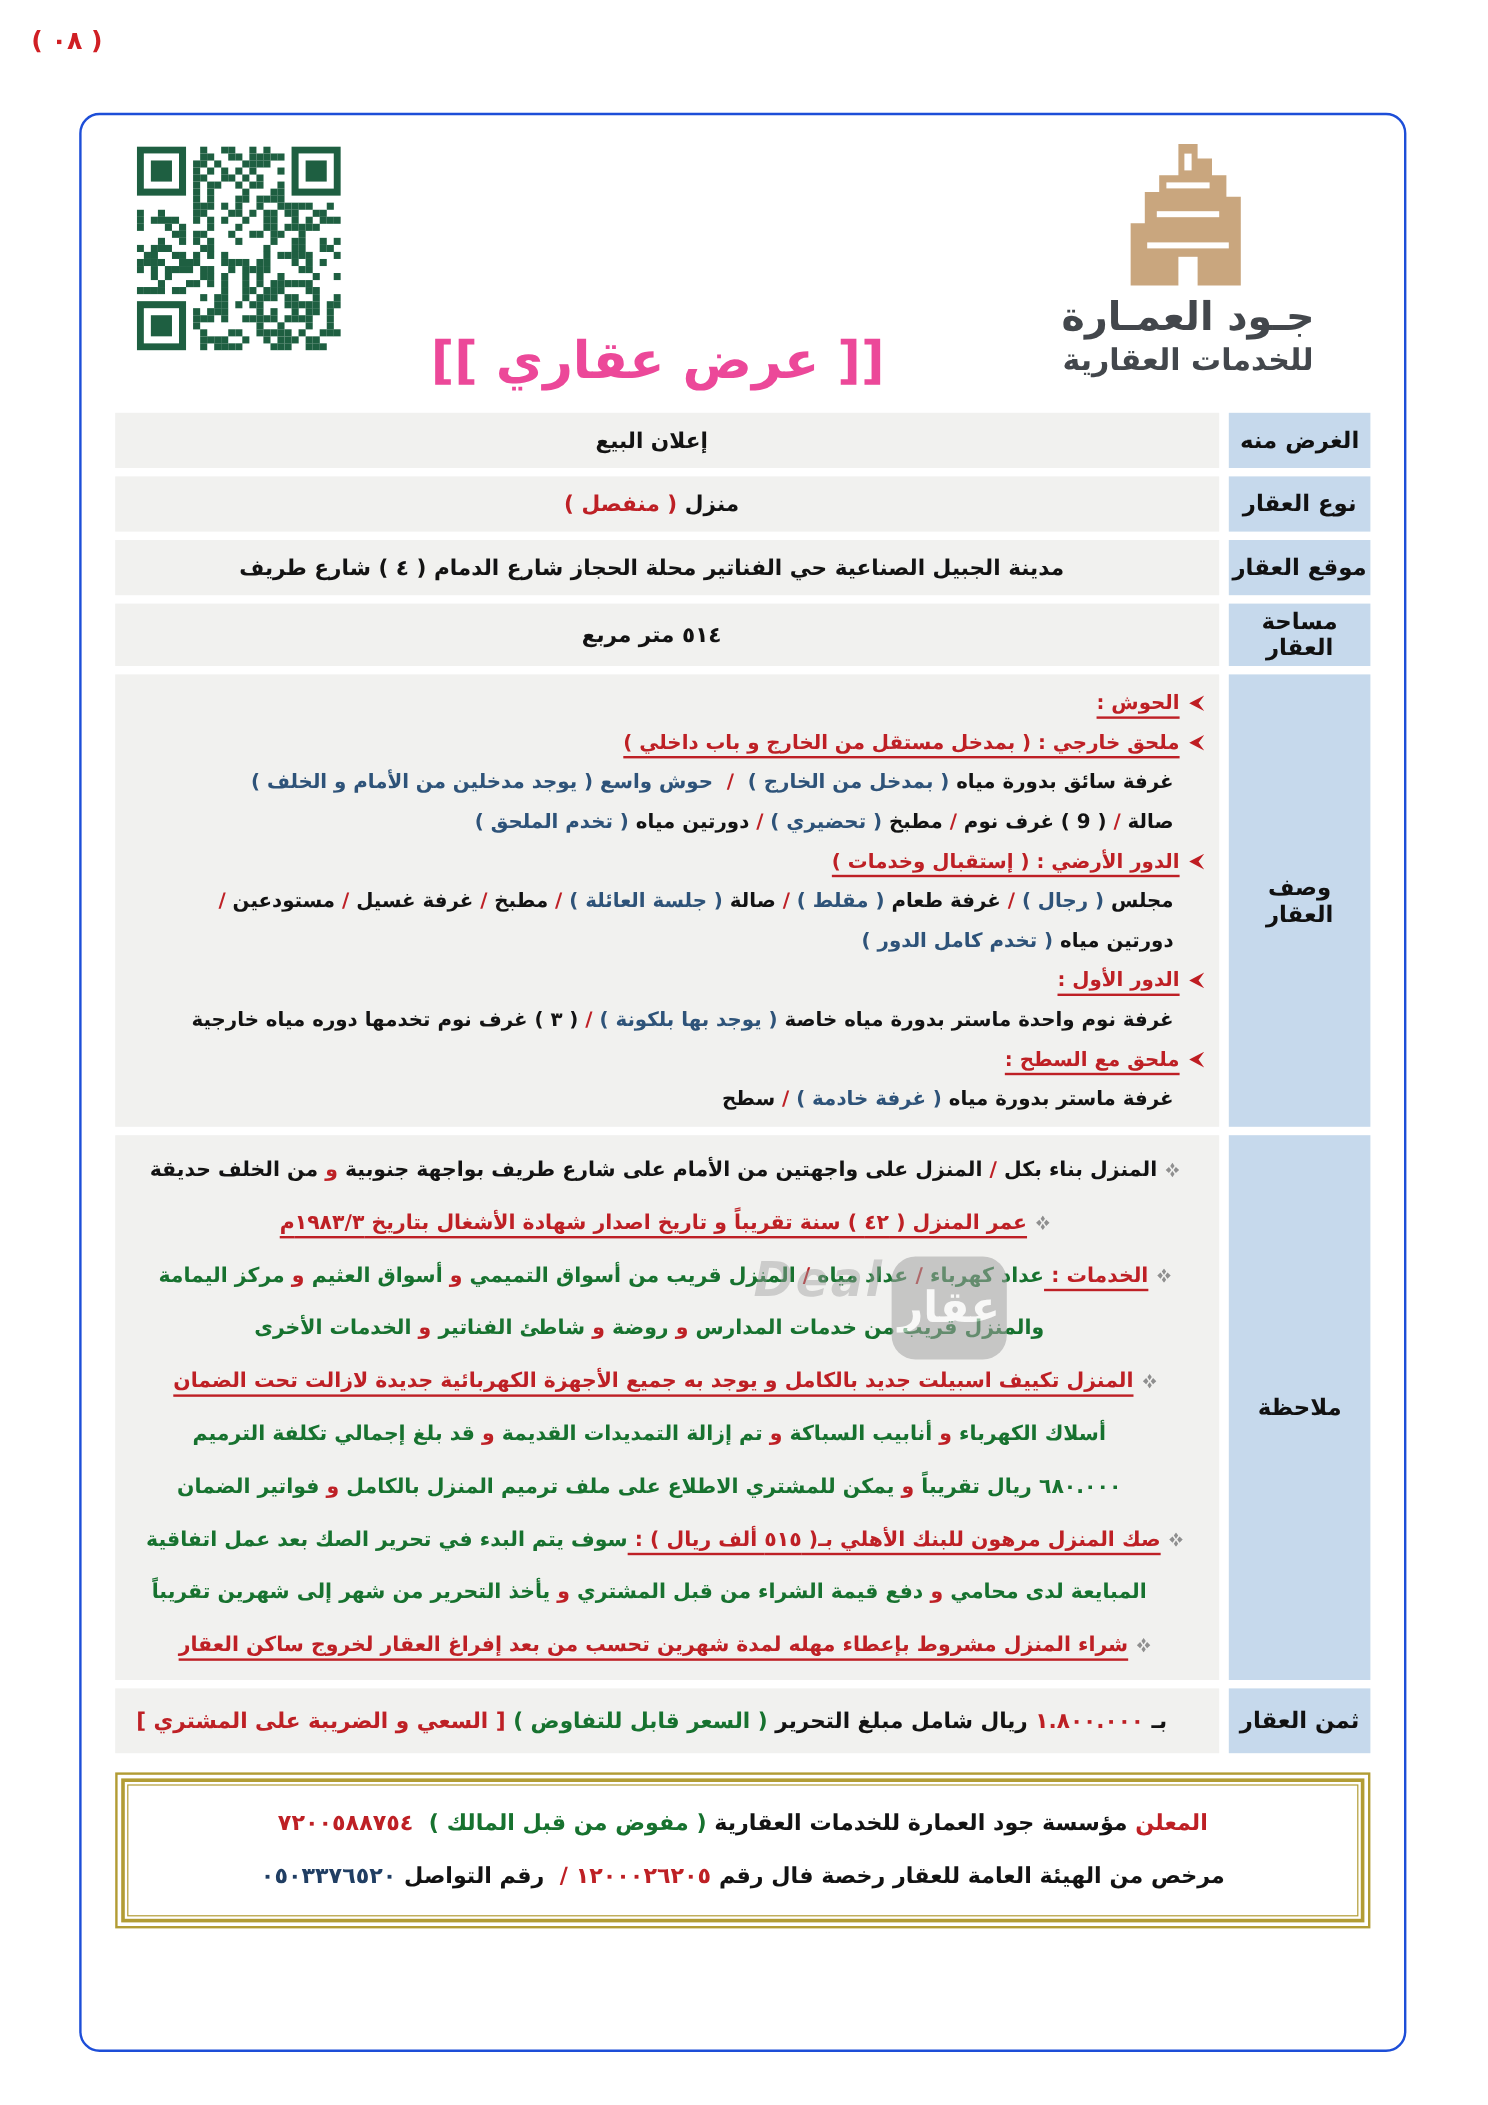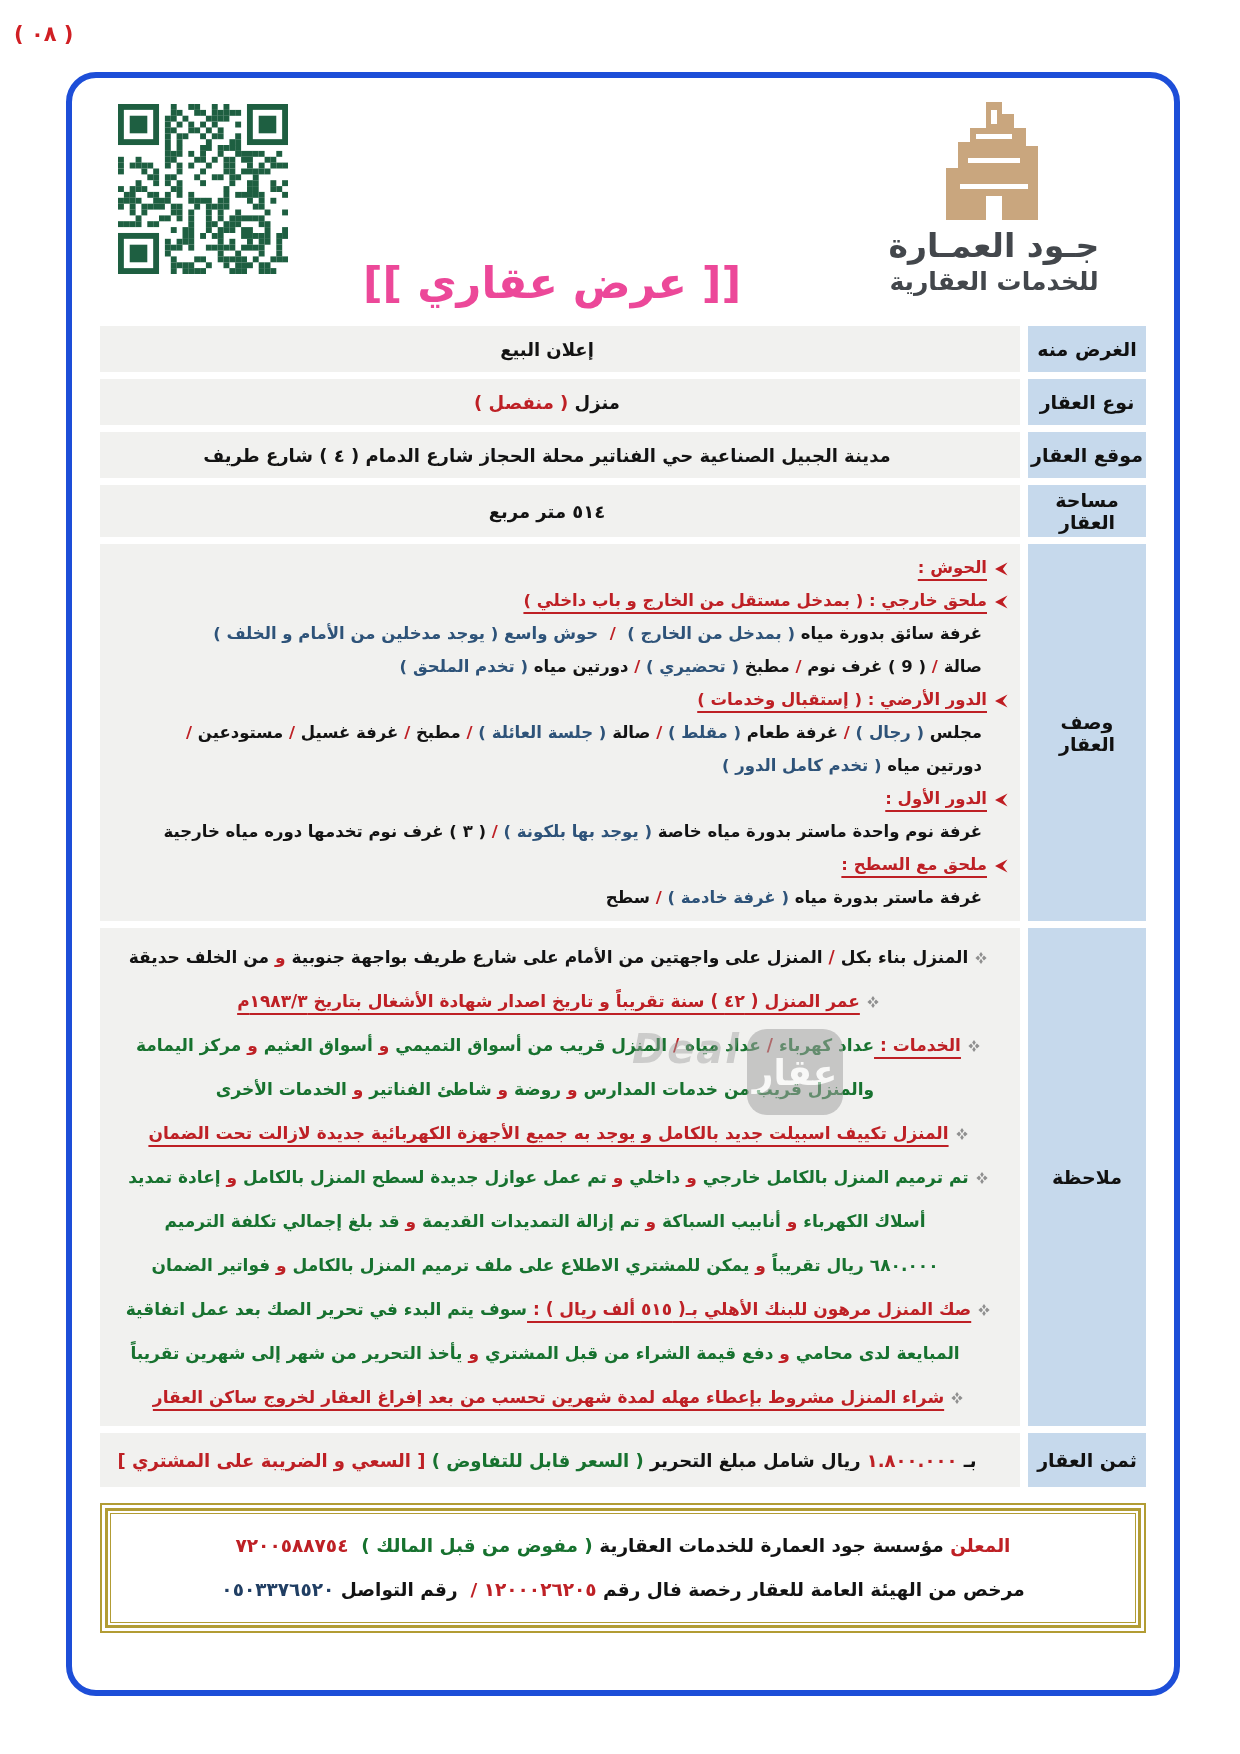--- a/index.html
+++ b/index.html
@@ -1,26 +1,26 @@
 <!DOCTYPE html>
 <html><head>
 <meta charset="utf-8">
 <style>
   html,body{margin:0;padding:0;}
   body{
     width:1240px;height:1754px;position:relative;background:#ffffff;
     font-family:"DejaVu Sans",sans-serif;font-weight:bold;overflow:hidden;
   }
   .page-number{
-    position:absolute;top:22px;left:14px;color:#d01f24;font-size:21px;
+    position:absolute;top:22px;left:26px;color:#d01f24;font-size:21px;
     direction:rtl;letter-spacing:1px;
   }
   .card{
-    position:absolute;left:66px;top:72px;width:1102px;height:1612px;
-    border:6px solid #1d4ed8;border-radius:30px;background:#fff;
+    position:absolute;left:66px;top:94px;width:1102px;height:1612px;
+    border:2px solid #1d4ed8;border-radius:17px;background:#fff;
   }
   
   .qr{position:absolute;left:46px;top:26px;width:170px;height:170px;}
   .logo{position:absolute;right:40px;top:18px;width:280px;text-align:center;}
   .logo-icon{height:126px;display:flex;align-items:flex-end;justify-content:center;}
   .logo-name{font-size:33px;color:#43474c;margin-top:4px;direction:rtl;}
   .logo-sub{font-size:25px;color:#43474c;margin-top:2px;direction:rtl;}
   .title{
     position:absolute;left:240px;top:180px;width:480px;text-align:center;
     font-size:43px;color:#ec4899;direction:rtl;white-space:nowrap;
@@ -476,23 +476,20 @@
             <div class="line"><svg class="blt" width="12" height="12" viewBox="0 0 12 12">
                 <path d="M6 0 L7.8 2.6 L6 5.2 L4.2 2.6 Z M8.9 3.4 L11.6 6 L8.9 8.6 L7 6 Z M6 6.8 L7.8 9.4 L6 12 L4.2 9.4 Z M3.1 3.4 L5 6 L3.1 8.6 L.4 6 Z" fill="#8f8f8f"></path>
               </svg><span class="seg c-r u">عمر المنزل ( ٤٢ ) سنة تقريباً و تاريخ اصدار شهادة الأشغال بتاريخ ١٩٨٣/٣م</span></div>
             <div class="line"><svg class="blt" width="12" height="12" viewBox="0 0 12 12">
                 <path d="M6 0 L7.8 2.6 L6 5.2 L4.2 2.6 Z M8.9 3.4 L11.6 6 L8.9 8.6 L7 6 Z M6 6.8 L7.8 9.4 L6 12 L4.2 9.4 Z M3.1 3.4 L5 6 L3.1 8.6 L.4 6 Z" fill="#8f8f8f"></path>
               </svg><span class="seg c-r u">الخدمات : </span><span class="seg c-g">عداد كهرباء </span><span class="seg c-r">/ </span><span class="seg c-g">عداد مياه </span><span class="seg c-r">/ </span><span class="seg c-g">المنزل قريب من أسواق التميمي </span><span class="seg c-r">و </span><span class="seg c-g">أسواق العثيم </span><span class="seg c-r">و </span><span class="seg c-g">مركز اليمامة</span></div>
             <div class="line indent"><span class="seg c-g">والمنزل قريب من خدمات المدارس </span><span class="seg c-r">و </span><span class="seg c-g">روضة </span><span class="seg c-r">و </span><span class="seg c-g">شاطئ الفناتير </span><span class="seg c-r">و </span><span class="seg c-g">الخدمات الأخرى</span></div>
             <div class="line"><svg class="blt" width="12" height="12" viewBox="0 0 12 12">
                 <path d="M6 0 L7.8 2.6 L6 5.2 L4.2 2.6 Z M8.9 3.4 L11.6 6 L8.9 8.6 L7 6 Z M6 6.8 L7.8 9.4 L6 12 L4.2 9.4 Z M3.1 3.4 L5 6 L3.1 8.6 L.4 6 Z" fill="#8f8f8f"></path>
               </svg><span class="seg c-r u">المنزل تكييف اسبيلت جديد بالكامل و يوجد به جميع الأجهزة الكهربائية جديدة لازالت تحت الضمان</span></div>
-            <div class="line"><svg class="blt" width="12" height="12" viewBox="0 0 12 12">
-                <path d="M6 0 L7.8 2.6 L6 5.2 L4.2 2.6 Z M8.9 3.4 L11.6 6 L8.9 8.6 L7 6 Z M6 6.8 L7.8 9.4 L6 12 L4.2 9.4 Z M3.1 3.4 L5 6 L3.1 8.6 L.4 6 Z" fill="#8f8f8f"></path>
-              </svg><span class="seg c-g">تم ترميم المنزل بالكامل خارجي </span><span class="seg c-r">و </span><span class="seg c-g">داخلي </span><span class="seg c-r">و </span><span class="seg c-g">تم عمل عوازل جديدة لسطح المنزل بالكامل </span><span class="seg c-r">و </span><span class="seg c-g">إعادة تمديد</span></div>
             <div class="line indent"><span class="seg c-g">أسلاك الكهرباء </span><span class="seg c-r">و </span><span class="seg c-g">أنابيب السباكة </span><span class="seg c-r">و </span><span class="seg c-g">تم إزالة التمديدات القديمة </span><span class="seg c-r">و </span><span class="seg c-g">قد بلغ إجمالي تكلفة الترميم</span></div>
             <div class="line indent"><span class="seg c-g">٦٨٠.٠٠٠ ريال تقريباً </span><span class="seg c-r">و </span><span class="seg c-g">يمكن للمشتري الاطلاع على ملف ترميم المنزل بالكامل </span><span class="seg c-r">و </span><span class="seg c-g">فواتير الضمان</span></div>
             <div class="line"><svg class="blt" width="12" height="12" viewBox="0 0 12 12">
                 <path d="M6 0 L7.8 2.6 L6 5.2 L4.2 2.6 Z M8.9 3.4 L11.6 6 L8.9 8.6 L7 6 Z M6 6.8 L7.8 9.4 L6 12 L4.2 9.4 Z M3.1 3.4 L5 6 L3.1 8.6 L.4 6 Z" fill="#8f8f8f"></path>
               </svg><span class="seg c-r u">صك المنزل مرهون للبنك الأهلي بـ( ٥١٥ ألف ريال ) : </span><span class="seg c-g">سوف يتم البدء في تحرير الصك بعد عمل اتفاقية</span></div>
             <div class="line indent"><span class="seg c-g">المبايعة لدى محامي </span><span class="seg c-r">و </span><span class="seg c-g">دفع قيمة الشراء من قبل المشتري </span><span class="seg c-r">و </span><span class="seg c-g">يأخذ التحرير من شهر إلى شهرين تقريباً</span></div>
             <div class="line"><svg class="blt" width="12" height="12" viewBox="0 0 12 12">
                 <path d="M6 0 L7.8 2.6 L6 5.2 L4.2 2.6 Z M8.9 3.4 L11.6 6 L8.9 8.6 L7 6 Z M6 6.8 L7.8 9.4 L6 12 L4.2 9.4 Z M3.1 3.4 L5 6 L3.1 8.6 L.4 6 Z" fill="#8f8f8f"></path>
               </svg><span class="seg c-r u">شراء المنزل مشروط بإعطاء مهله لمدة شهرين تحسب من بعد إفراغ العقار لخروج ساكن العقار</span></div>
           </div>

